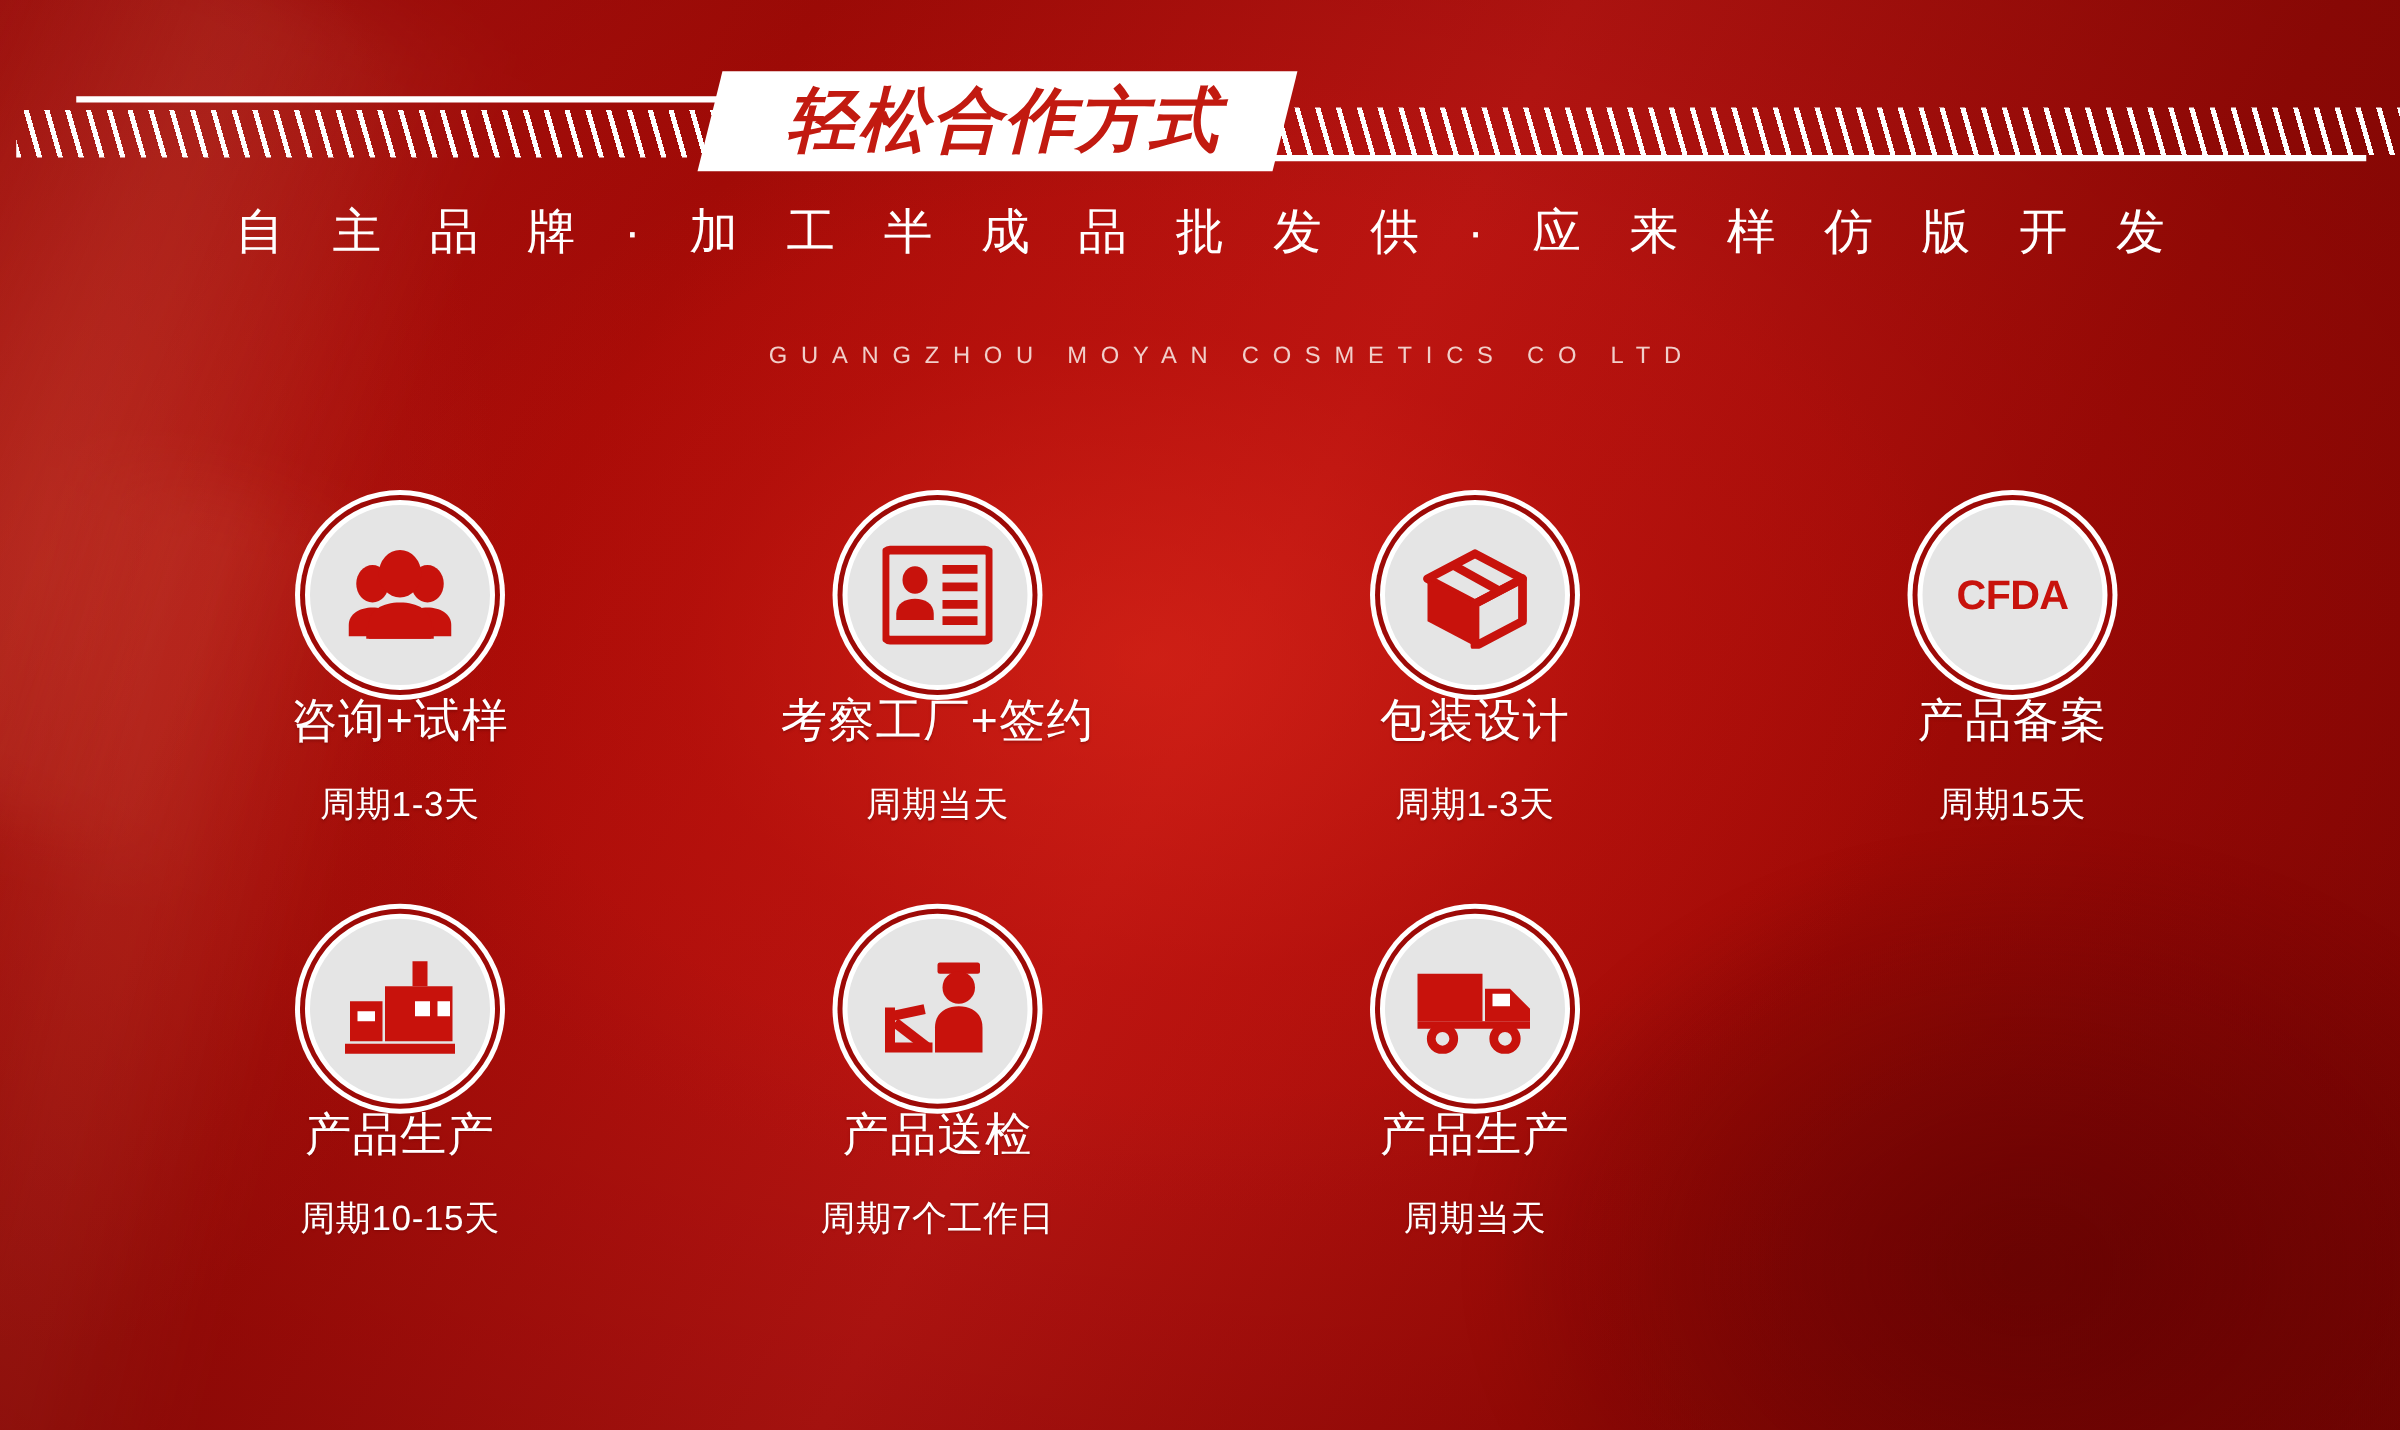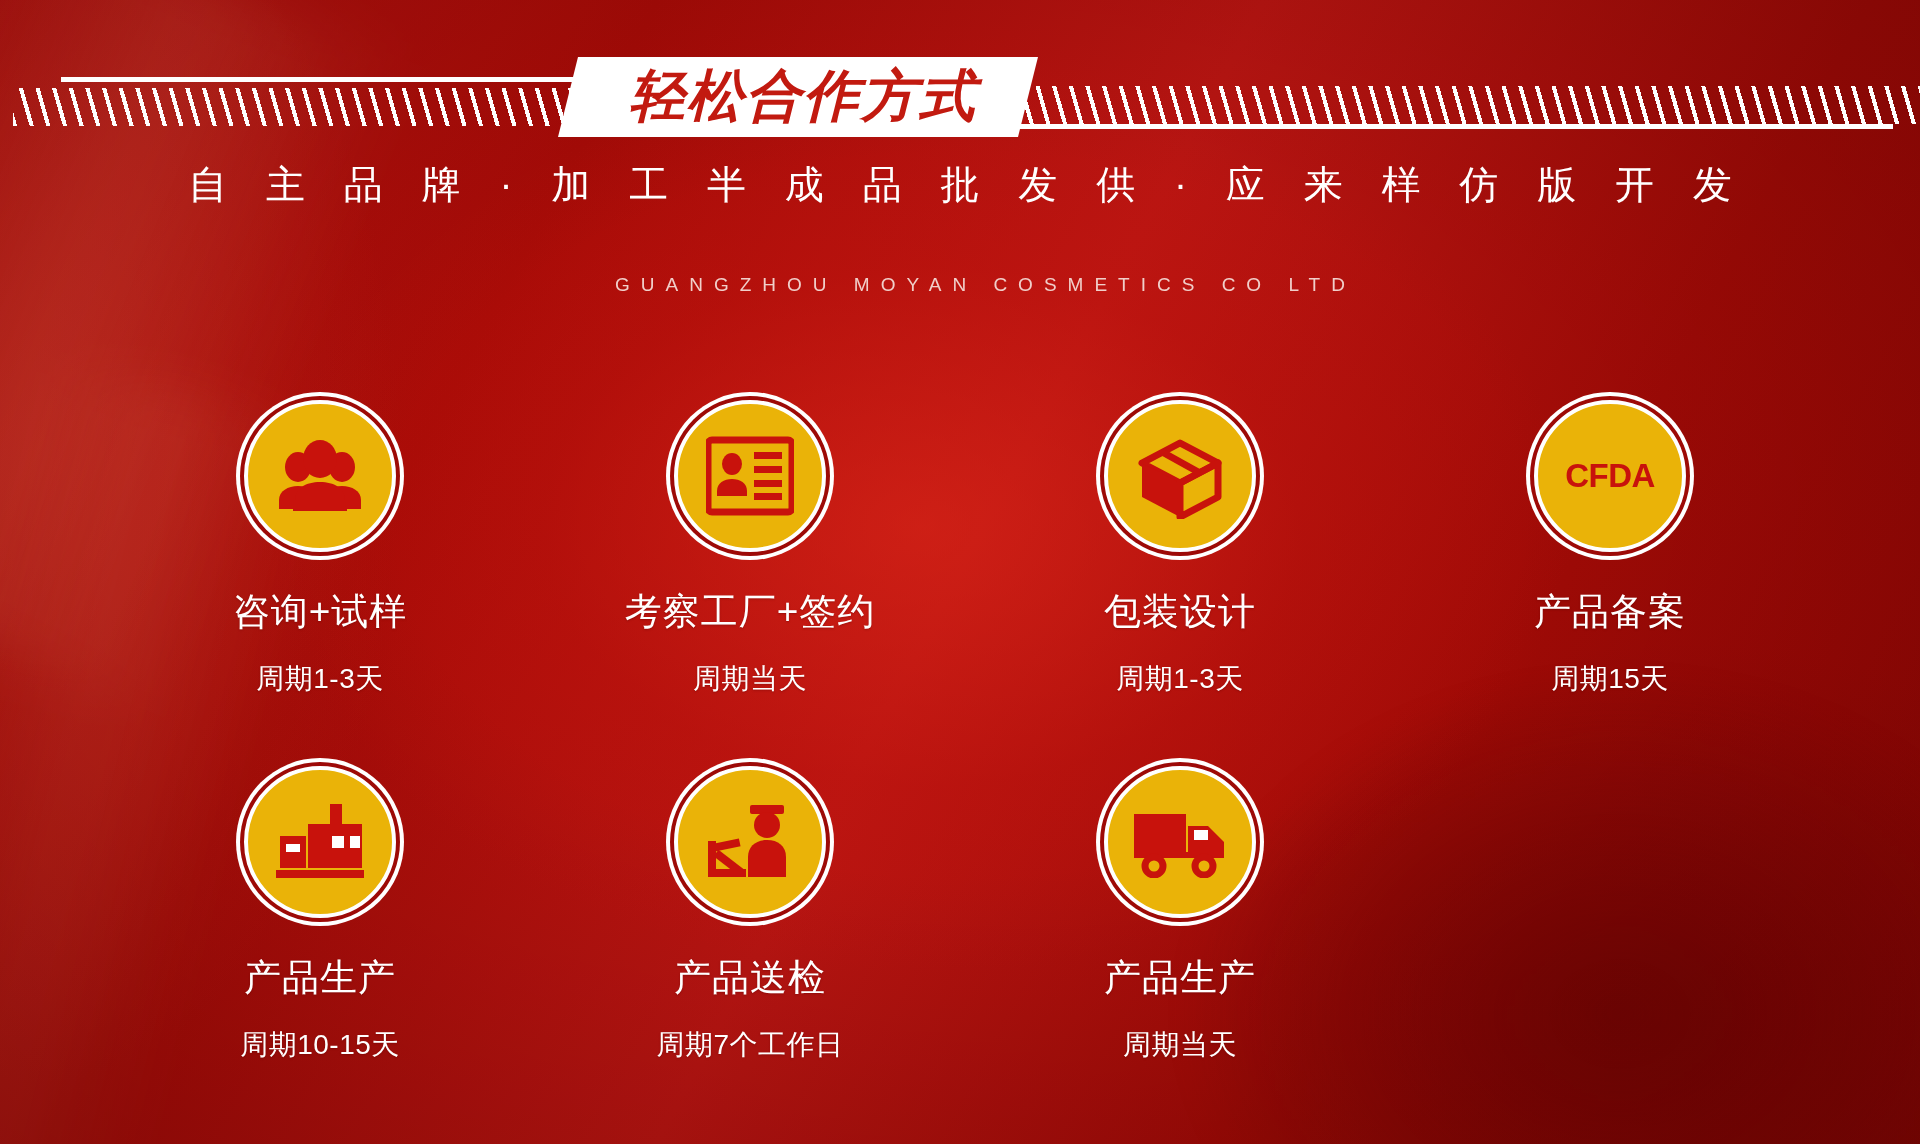--- a/index.html
+++ b/index.html
@@ -117,37 +117,36 @@
     width:1720px;
     display:grid;
     grid-template-columns:repeat(4, 1fr);
     grid-row-gap:68px;
   }
   .cell { display:flex; flex-direction:column; align-items:center; }
 
   .badge {
     width:152px; height:152px;
     border-radius:50%;
-    background:#eab308;
+    background:#e5e5e5;
     border:4px solid #ffffff;
     box-shadow:0 0 0 4px #9d0a07, 0 0 0 8px #ffffff;
     display:flex; align-items:center; justify-content:center;
     position:relative;
   }
   .badge svg { display:block; }
   .badge .cfda {
     color:#c8120c;
     font-size:33px;
     font-weight:700;
     letter-spacing:-0.5px;
     font-family:"Liberation Sans", sans-serif;
   }
 
   .cell-title {
-    margin-top:35px;
     color:#ffffff;
     font-size:37px;
     font-weight:400;
     letter-spacing:1px;
     white-space:nowrap;
     text-shadow:0 1px 2px rgba(90,0,0,.35);
   }
   .cell-sub {
     margin-top:23px;
     color:#ffffff;

